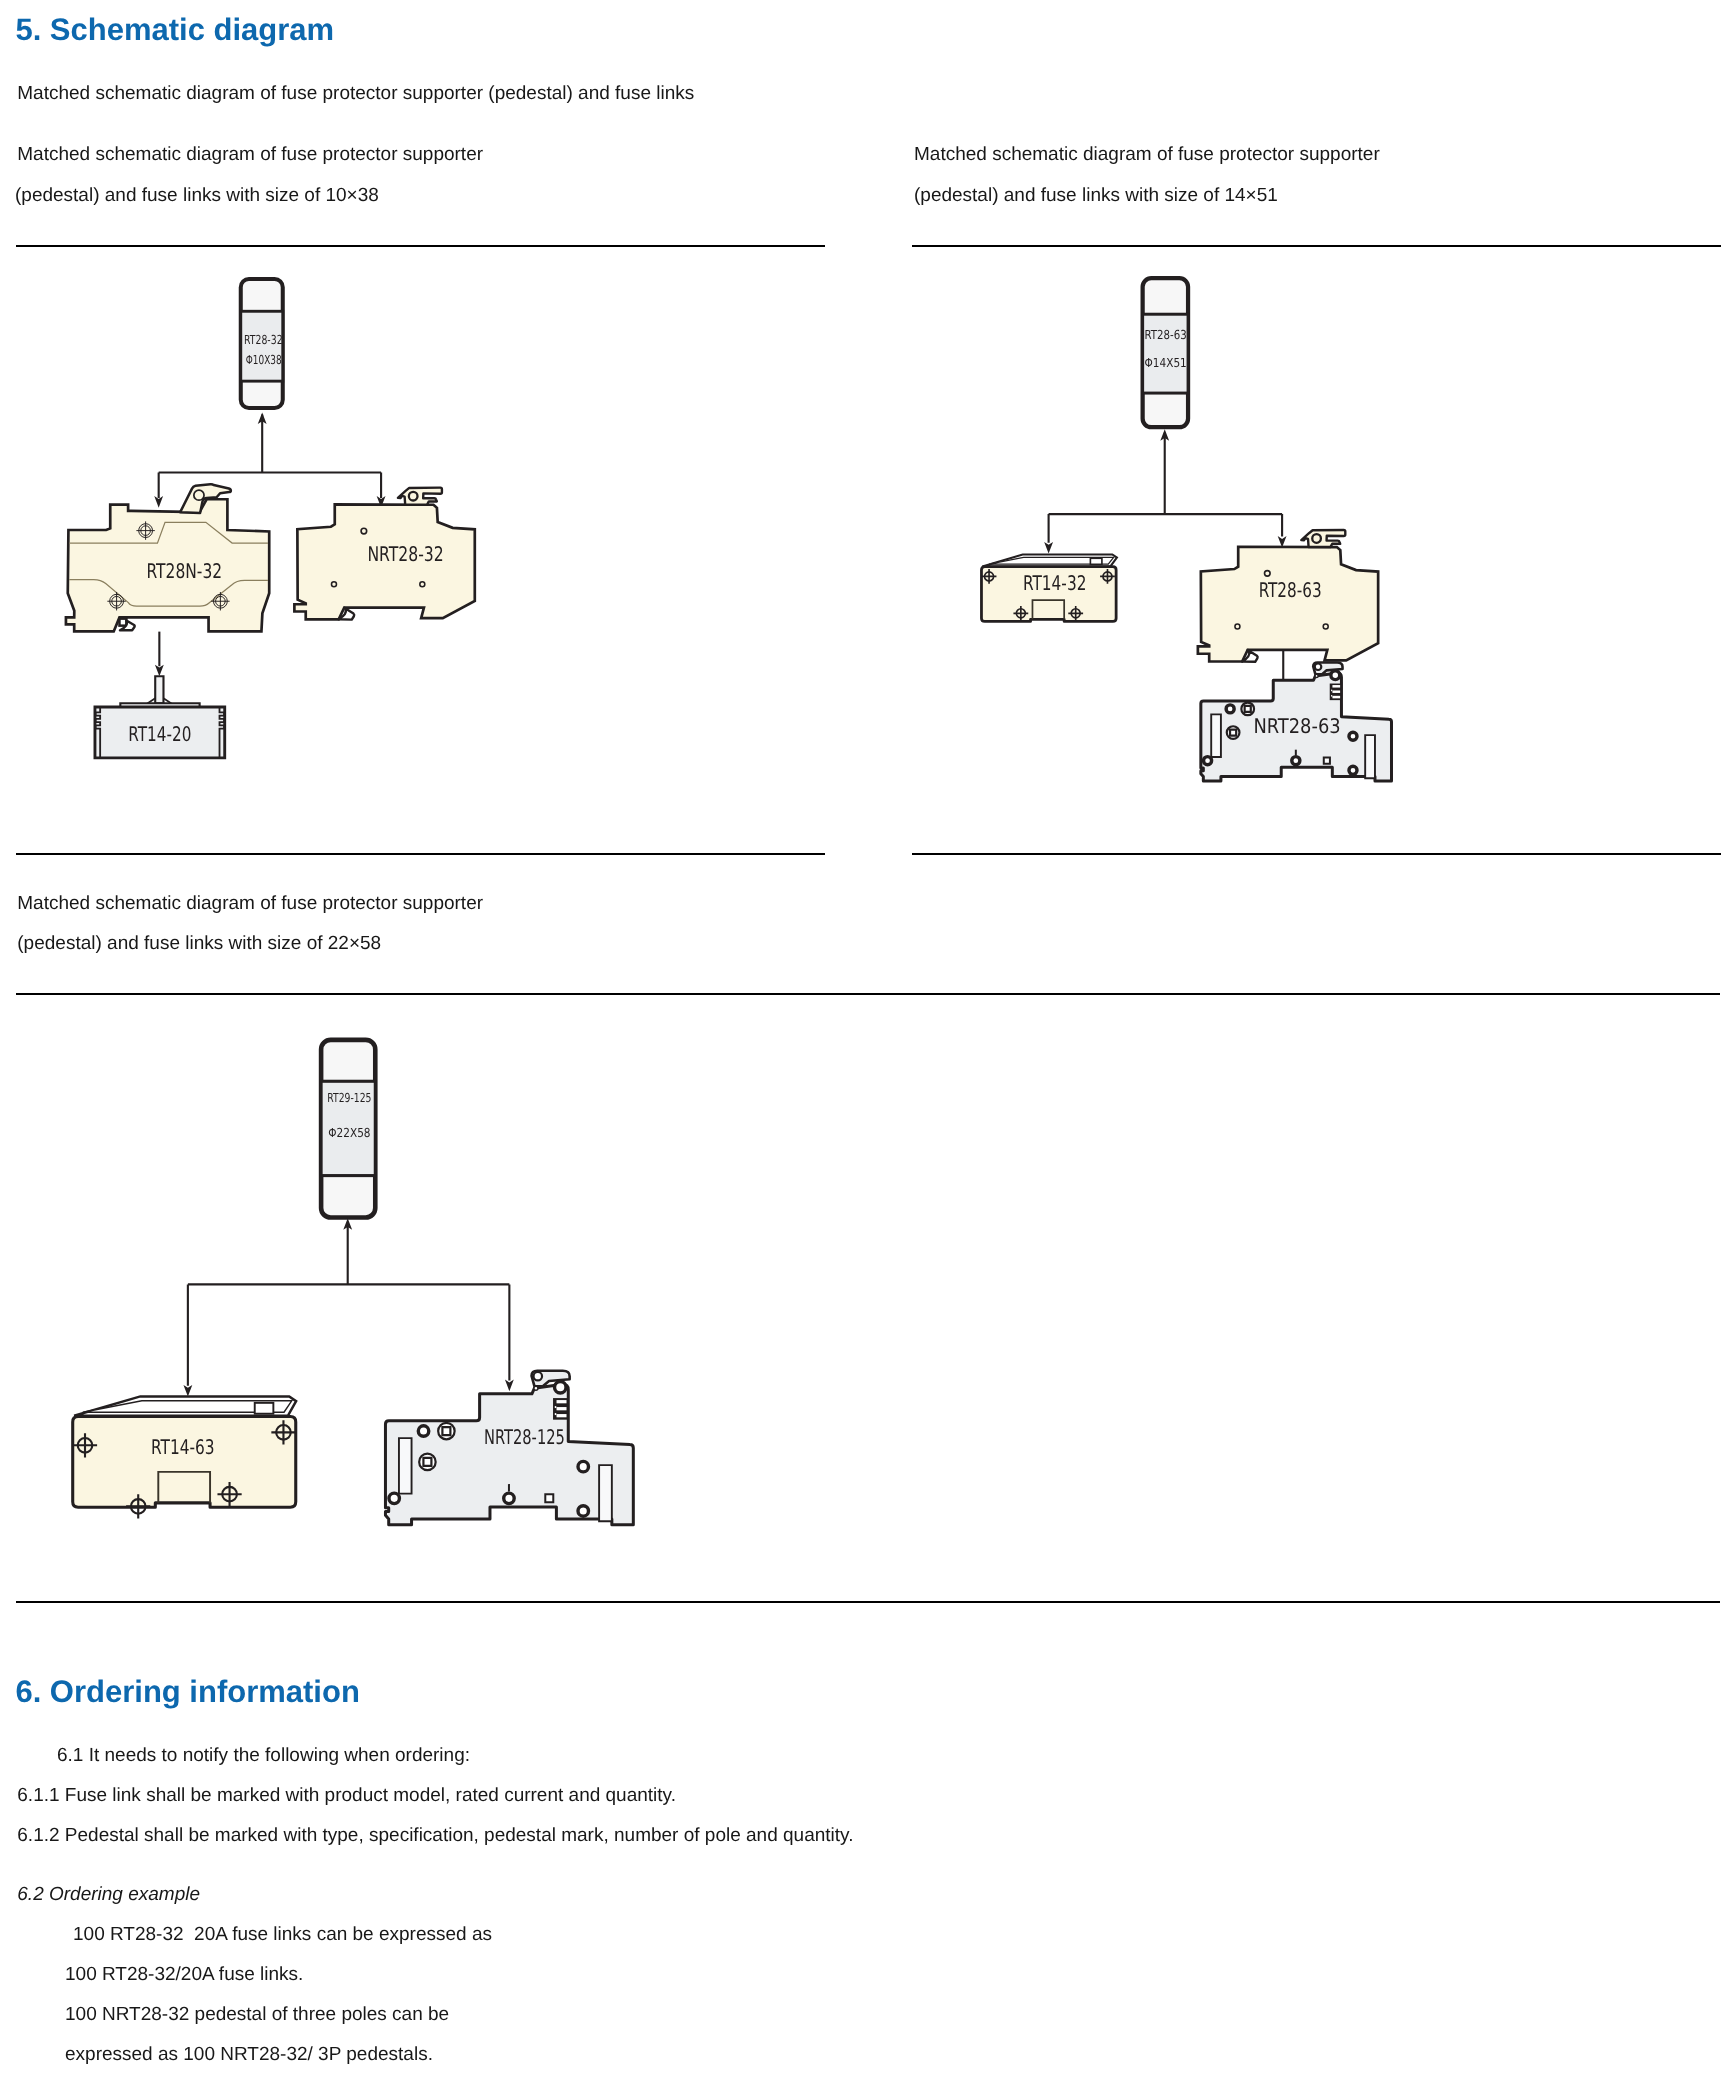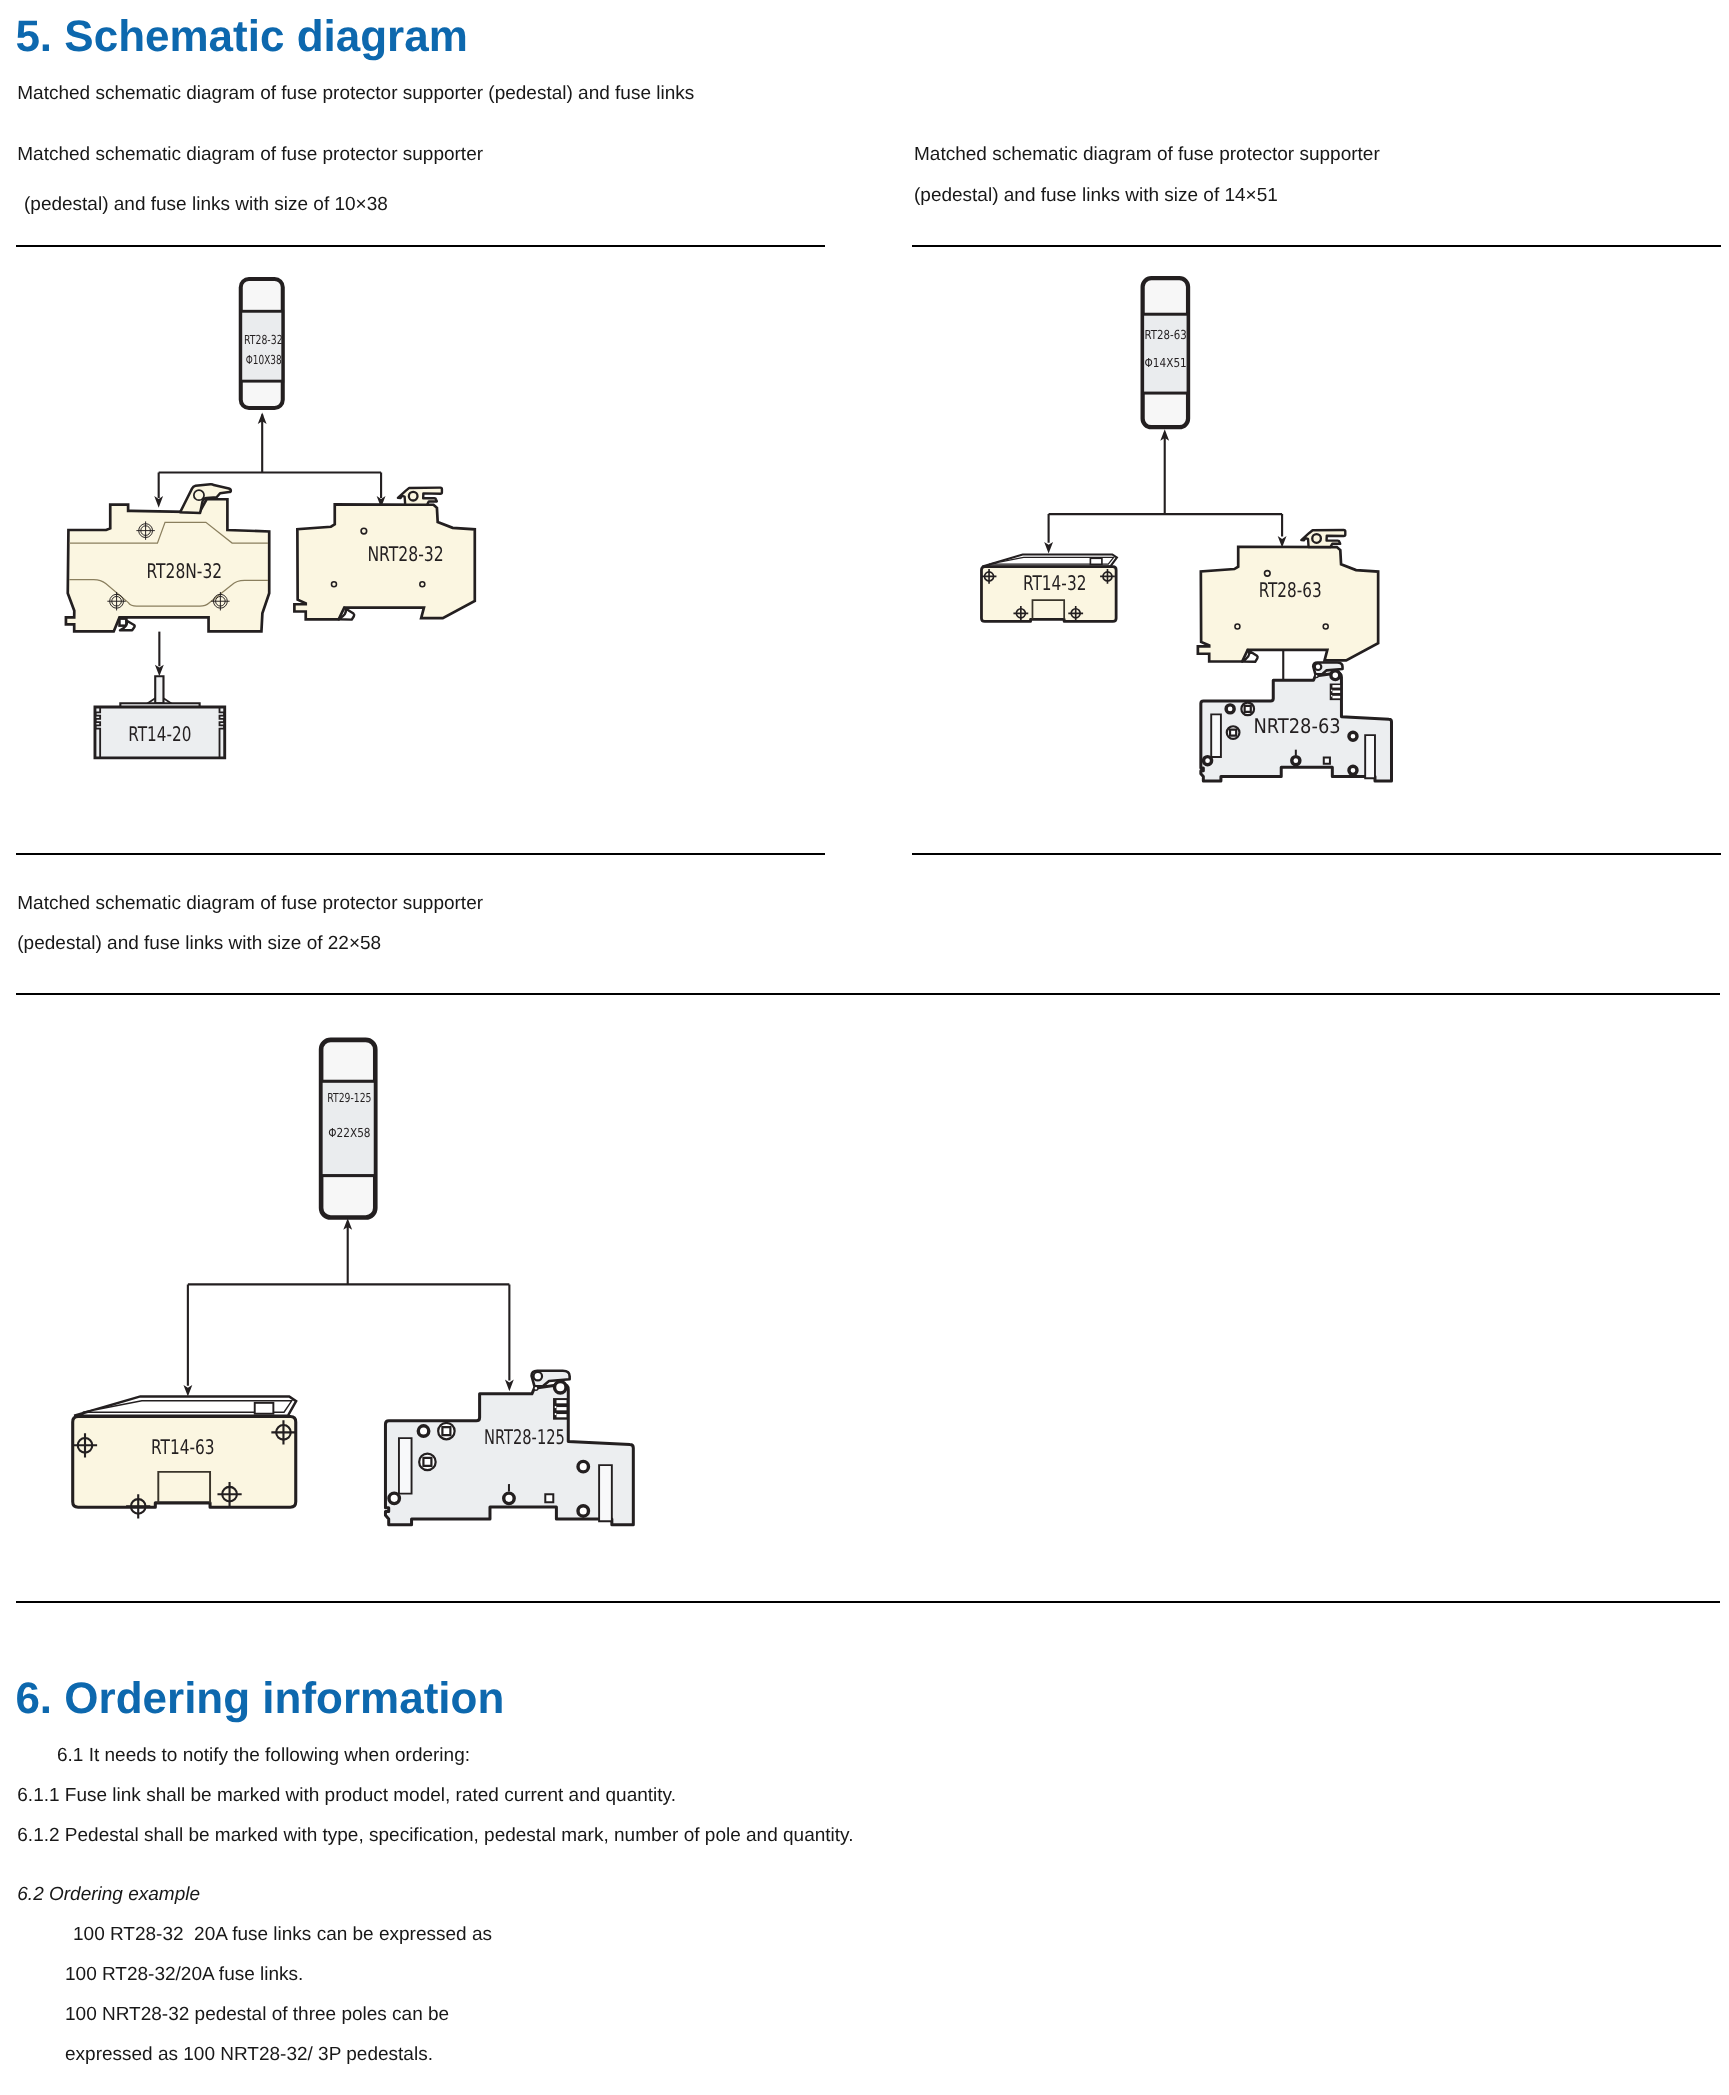--- a/index.html
+++ b/index.html
@@ -1,40 +1,40 @@
 <!DOCTYPE html>
 <html><head>
 <meta charset="utf-8">
 <title>Schematic diagram</title>
 <style>
   html,body{margin:0;padding:0;background:#ffffff;}
   body{width:1729px;height:2095px;position:relative;overflow:hidden;
        font-family:"Liberation Sans",sans-serif;color:#000;
        -webkit-font-smoothing:antialiased;text-rendering:geometricPrecision;}
   .abs{position:absolute;}
-  .sect-h{font-size:44px;font-weight:bold;color:#0d68ae;white-space:nowrap;}
+  .sect-h{font-size:31px;font-weight:bold;color:#0d68ae;white-space:nowrap;}
   .txt{font-size:19px;line-height:41px;color:#181818;white-space:nowrap;}
   .rule{position:absolute;background:#000;height:2.4px;}
   svg{display:block;overflow:visible;shape-rendering:geometricPrecision;}
   svg text{-webkit-font-smoothing:antialiased;}
   .abs,svg{transform:translateZ(0);}
   .conn path{fill:none;stroke:#231f20;stroke-width:2.2;}
   .conn path.ah{fill:#231f20;stroke:none;}
   text.dg-sm{font-family:"DejaVu Sans Condensed","DejaVu Sans",sans-serif;font-size:13px;fill:#231f20;}
   text.dg-lg{font-family:"DejaVu Sans Condensed","DejaVu Sans",sans-serif;font-size:21px;fill:#231f20;}
   #sym-ped *{vector-effect:non-scaling-stroke;}
 </style>
 </head>
 <body>
 
 <div class="abs sect-h" style="left:15.4px;top:11.5px;">5. Schematic diagram</div>
 <div class="abs txt" style="left:17.3px;top:73px;">Matched schematic diagram of fuse protector supporter (pedestal) and fuse links</div>
 
 <div class="abs txt" style="left:17.3px;top:134px;">Matched schematic diagram of fuse protector supporter</div>
-<div class="abs txt" style="left:24px;top:175px;margin-top:9px;">(pedestal) and fuse links with size of 10×38</div>
+<div class="abs txt" style="left:15px;top:175px;">(pedestal) and fuse links with size of 10×38</div>
 <div class="abs txt" style="left:914px;top:134px;">Matched schematic diagram of fuse protector supporter</div>
 <div class="abs txt" style="left:914px;top:175px;">(pedestal) and fuse links with size of 14×51</div>
 
 <div class="rule" style="left:16.3px;top:245px;width:809px;"></div>
 <div class="rule" style="left:912px;top:245px;width:809px;"></div>
 
 <svg class="abs" style="left:0px;top:250px;" width="865" height="596" viewBox="0 0 900 620">
 
   <g transform="translate(248.4,28)">
     <use href="#sym-fuse"></use>

